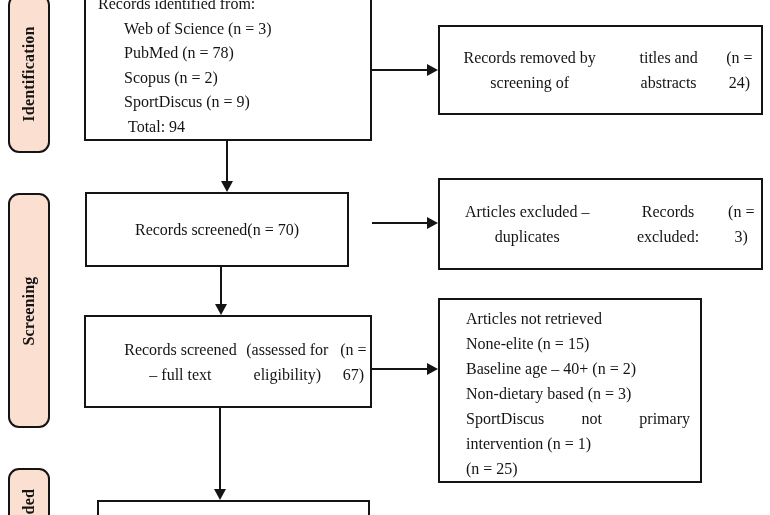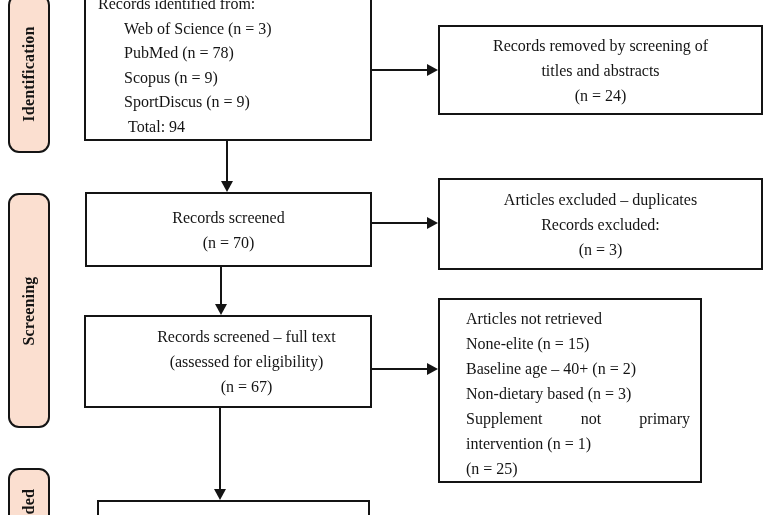--- a/index.html
+++ b/index.html
@@ -13,21 +13,21 @@
     display:flex;align-items:center;justify-content:center;
   }
   .stage-pill span{
     transform:rotate(-90deg);white-space:nowrap;
     font-weight:bold;font-size:16px;letter-spacing:.2px;
   }
   .box{
     position:absolute;box-sizing:border-box;border:2px solid #141414;background:#ffffff;
     font-size:16px;line-height:24px;
   }
-  .center-col{display:flex;flex-direction:column;align-items:center;justify-content:center;text-align:center;line-height:25px;}
+  .center-col{display:flex;flex-direction:row;align-items:center;justify-content:center;text-align:center;line-height:25px;}
   .line{display:block;}
   .indent{padding-left:26px;}
   .t-center{text-align:left;}
   .justify-row{display:flex;justify-content:space-between;}
   .vline{position:absolute;width:2px;background:#141414;}
   .hline{position:absolute;height:2px;background:#141414;}
   .arrow-down{position:absolute;width:0;height:0;border-left:6px solid transparent;border-right:6px solid transparent;border-top:11px solid #141414;}
   .arrow-right{position:absolute;width:0;height:0;border-top:6px solid transparent;border-bottom:6px solid transparent;border-left:11px solid #141414;}
 </style>
 </head>
@@ -42,32 +42,32 @@
     <span>Screening</span>
   </div>
   <div class="stage-pill" style="top: 468px; height: 104px; background: rgb(251, 223, 208); border-color: rgb(20, 20, 20);">
     <span>Included</span>
   </div>
 
   <div class="box" style="left:84px;top:-18px;width:288px;height:159px;padding:8px 8px 0 12px;line-height:24.5px;">
     <span class="line">Records identified from:</span>
     <span class="line indent">Web of Science (n = 3)</span>
     <span class="line indent">PubMed (n = 78)</span>
-    <span class="line indent">Scopus (n = 9)</span>
+    <span class="line indent">Scopus (n = 2)</span>
     <span class="line indent">SportDiscus (n = 9)</span>
     <span class="line t-center" style="padding-left:30px;">Total: 94</span>
   </div>
 
   <div class="box center-col" style="left:438px;top:25px;width:325px;height:90px;">
     <span class="line">Records removed by screening of</span>
     <span class="line">titles and abstracts</span>
     <span class="line">(n = 24)</span>
   </div>
 
-  <div class="box center-col" style="left:85px;top:192px;width:287px;height:75px;">
+  <div class="box center-col" style="left:85px;top:192px;width:264px;height:75px;">
     <span class="line">Records screened</span>
     <span class="line">(n = 70)</span>
   </div>
 
   <div class="box center-col" style="left:438px;top:178px;width:325px;height:92px;">
     <span class="line">Articles excluded – duplicates</span>
     <span class="line">Records excluded:</span>
     <span class="line">(n = 3)</span>
   </div>
 
@@ -76,21 +76,21 @@
     <span class="line">(assessed for eligibility)</span>
     <span class="line">(n = 67)</span>
   </div>
 
   <div class="box" style="left:438px;top:298px;width:264px;height:185px;padding:6px 10px 0 26px;line-height:25px;">
     <span class="line t-center" style="padding-right:16px;">Articles not retrieved</span>
     <span class="line">None-elite (n = 15)</span>
     <span class="line">Baseline age – 40+ (n = 2)</span>
     <span class="line">Non-dietary based (n = 3)</span>
     <span class="line justify-row">
-      <span>Supplement</span>
+      <span>SportDiscus</span>
       <span>not</span>
       <span>primary</span>
     </span>
     <span class="line">intervention (n = 1)</span>
     <span class="line t-center" style="padding-right:16px;">(n = 25)</span>
   </div>
 
   <div class="box" style="left:97px;top:500px;width:273px;height:40px;"></div>
 
   <div class="vline" style="left:226px;top:141px;height:42px;"></div>

